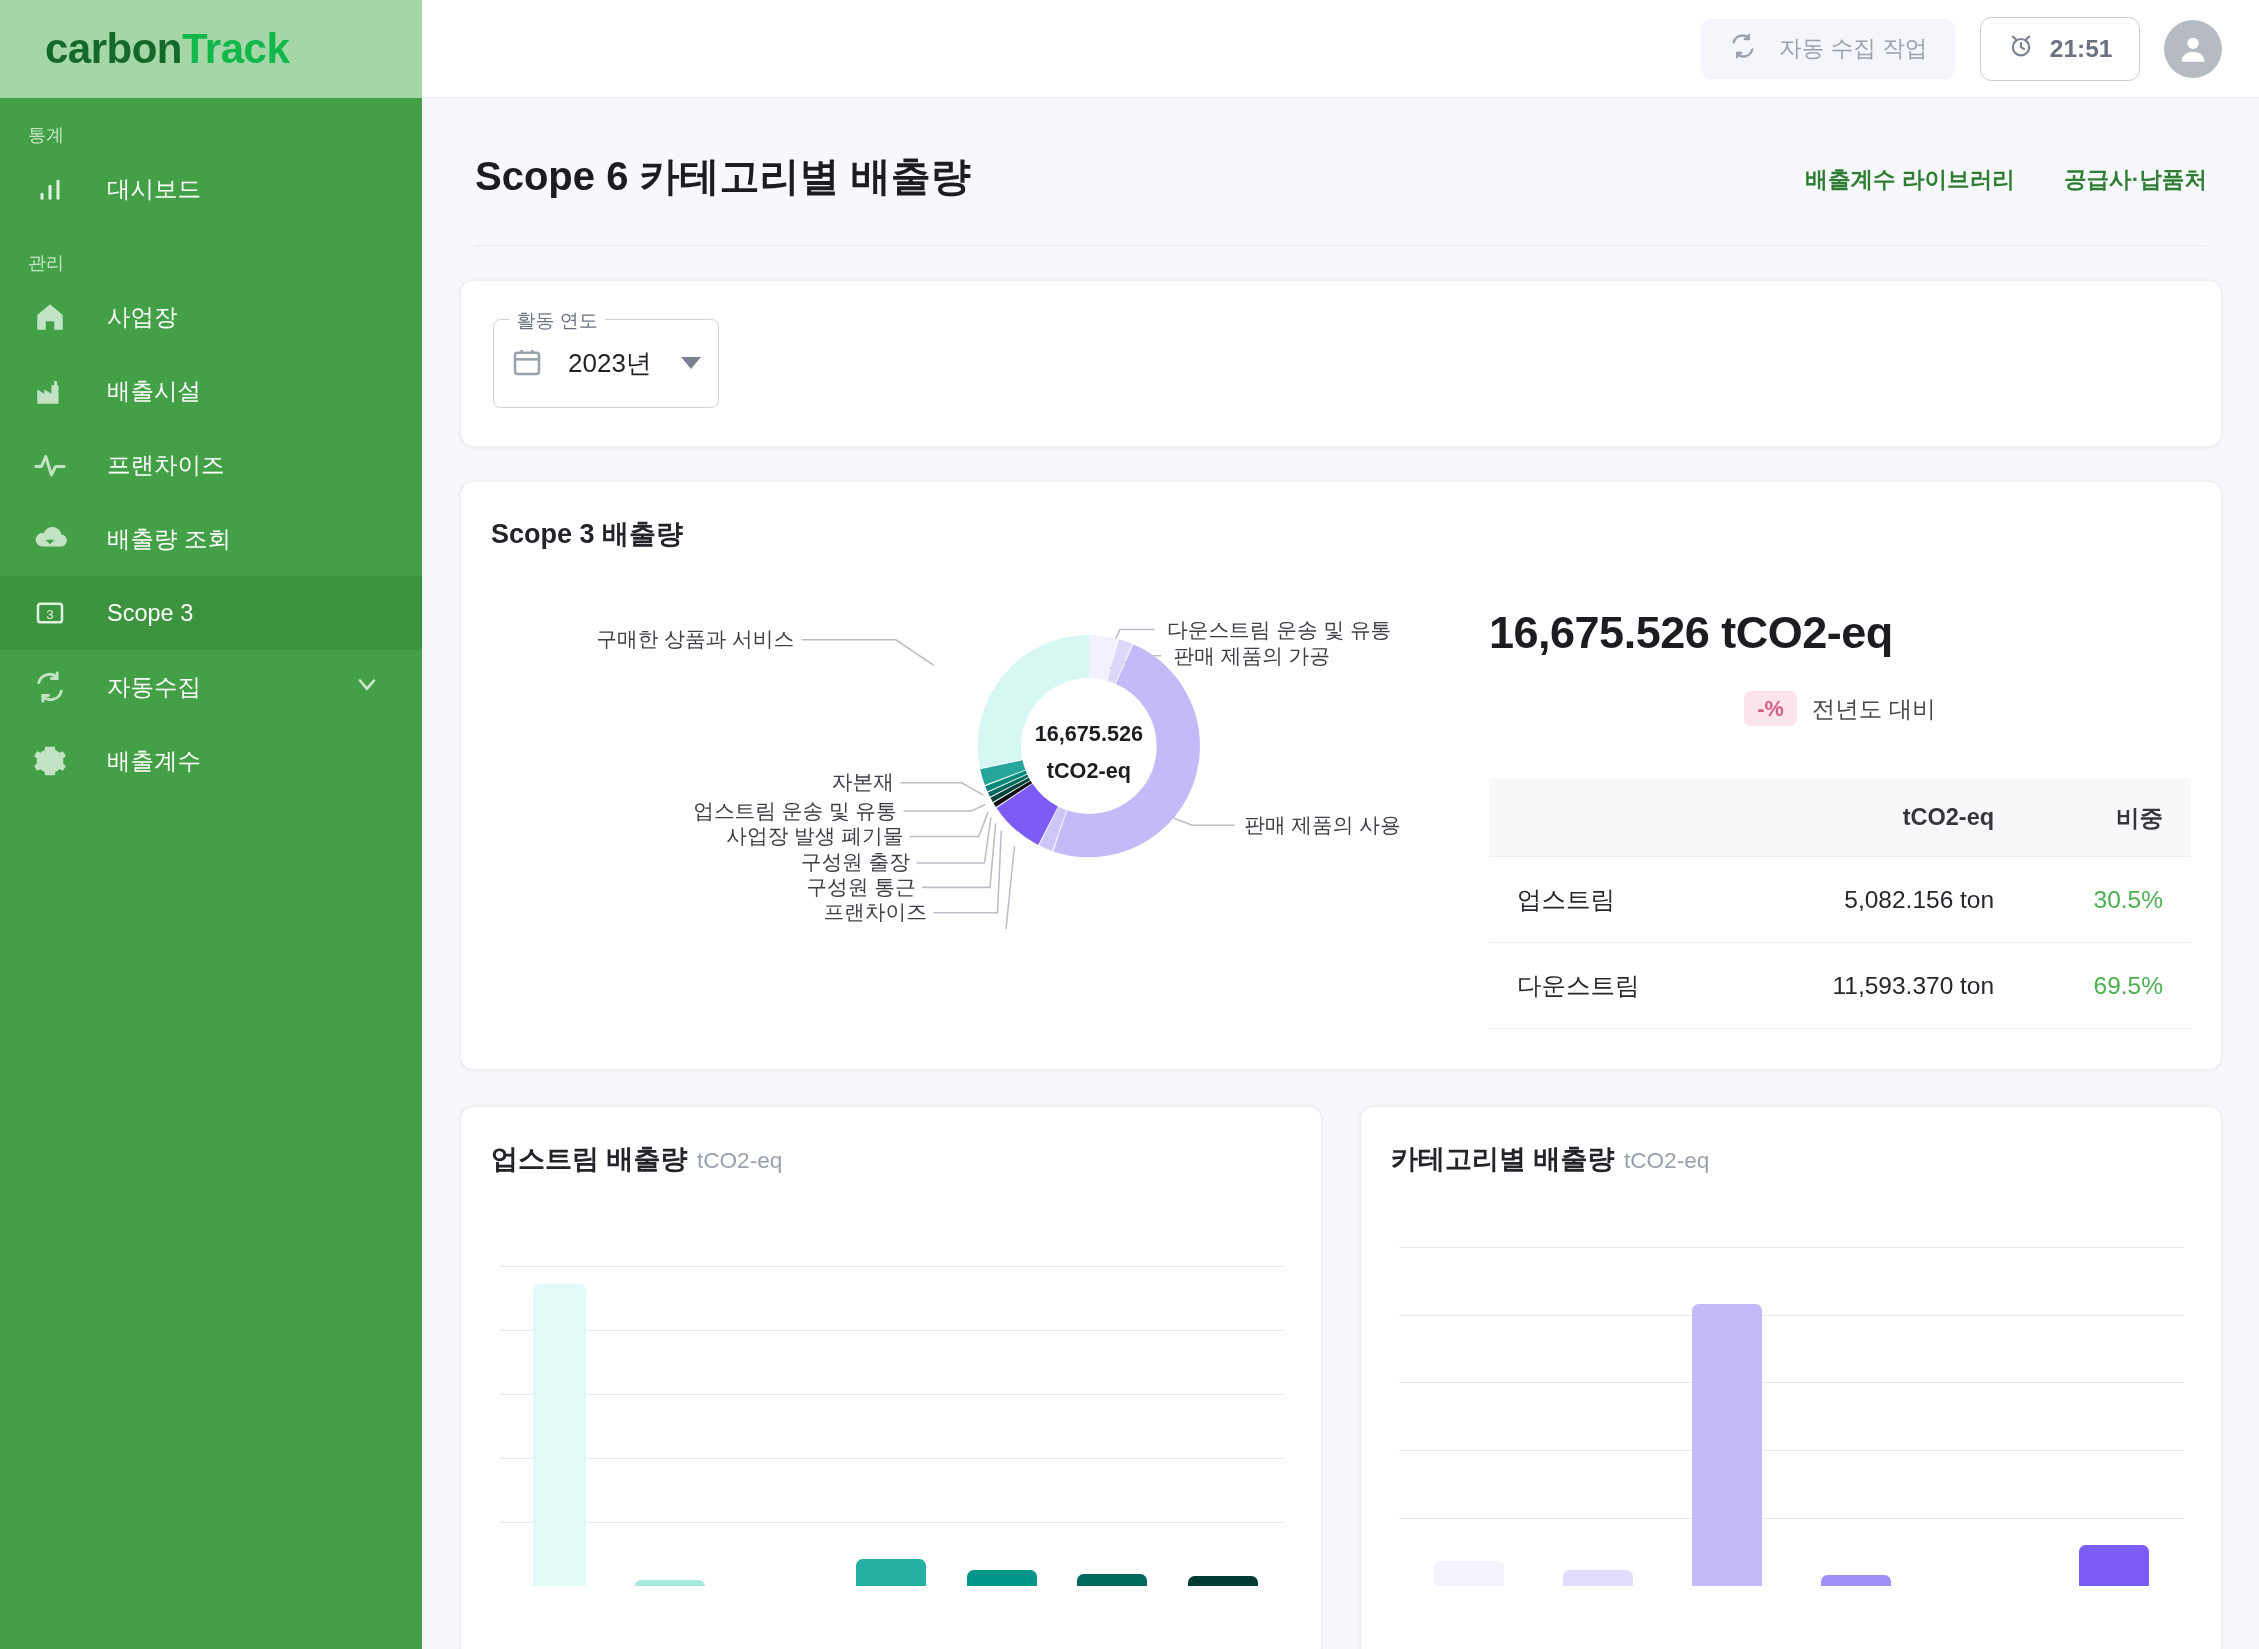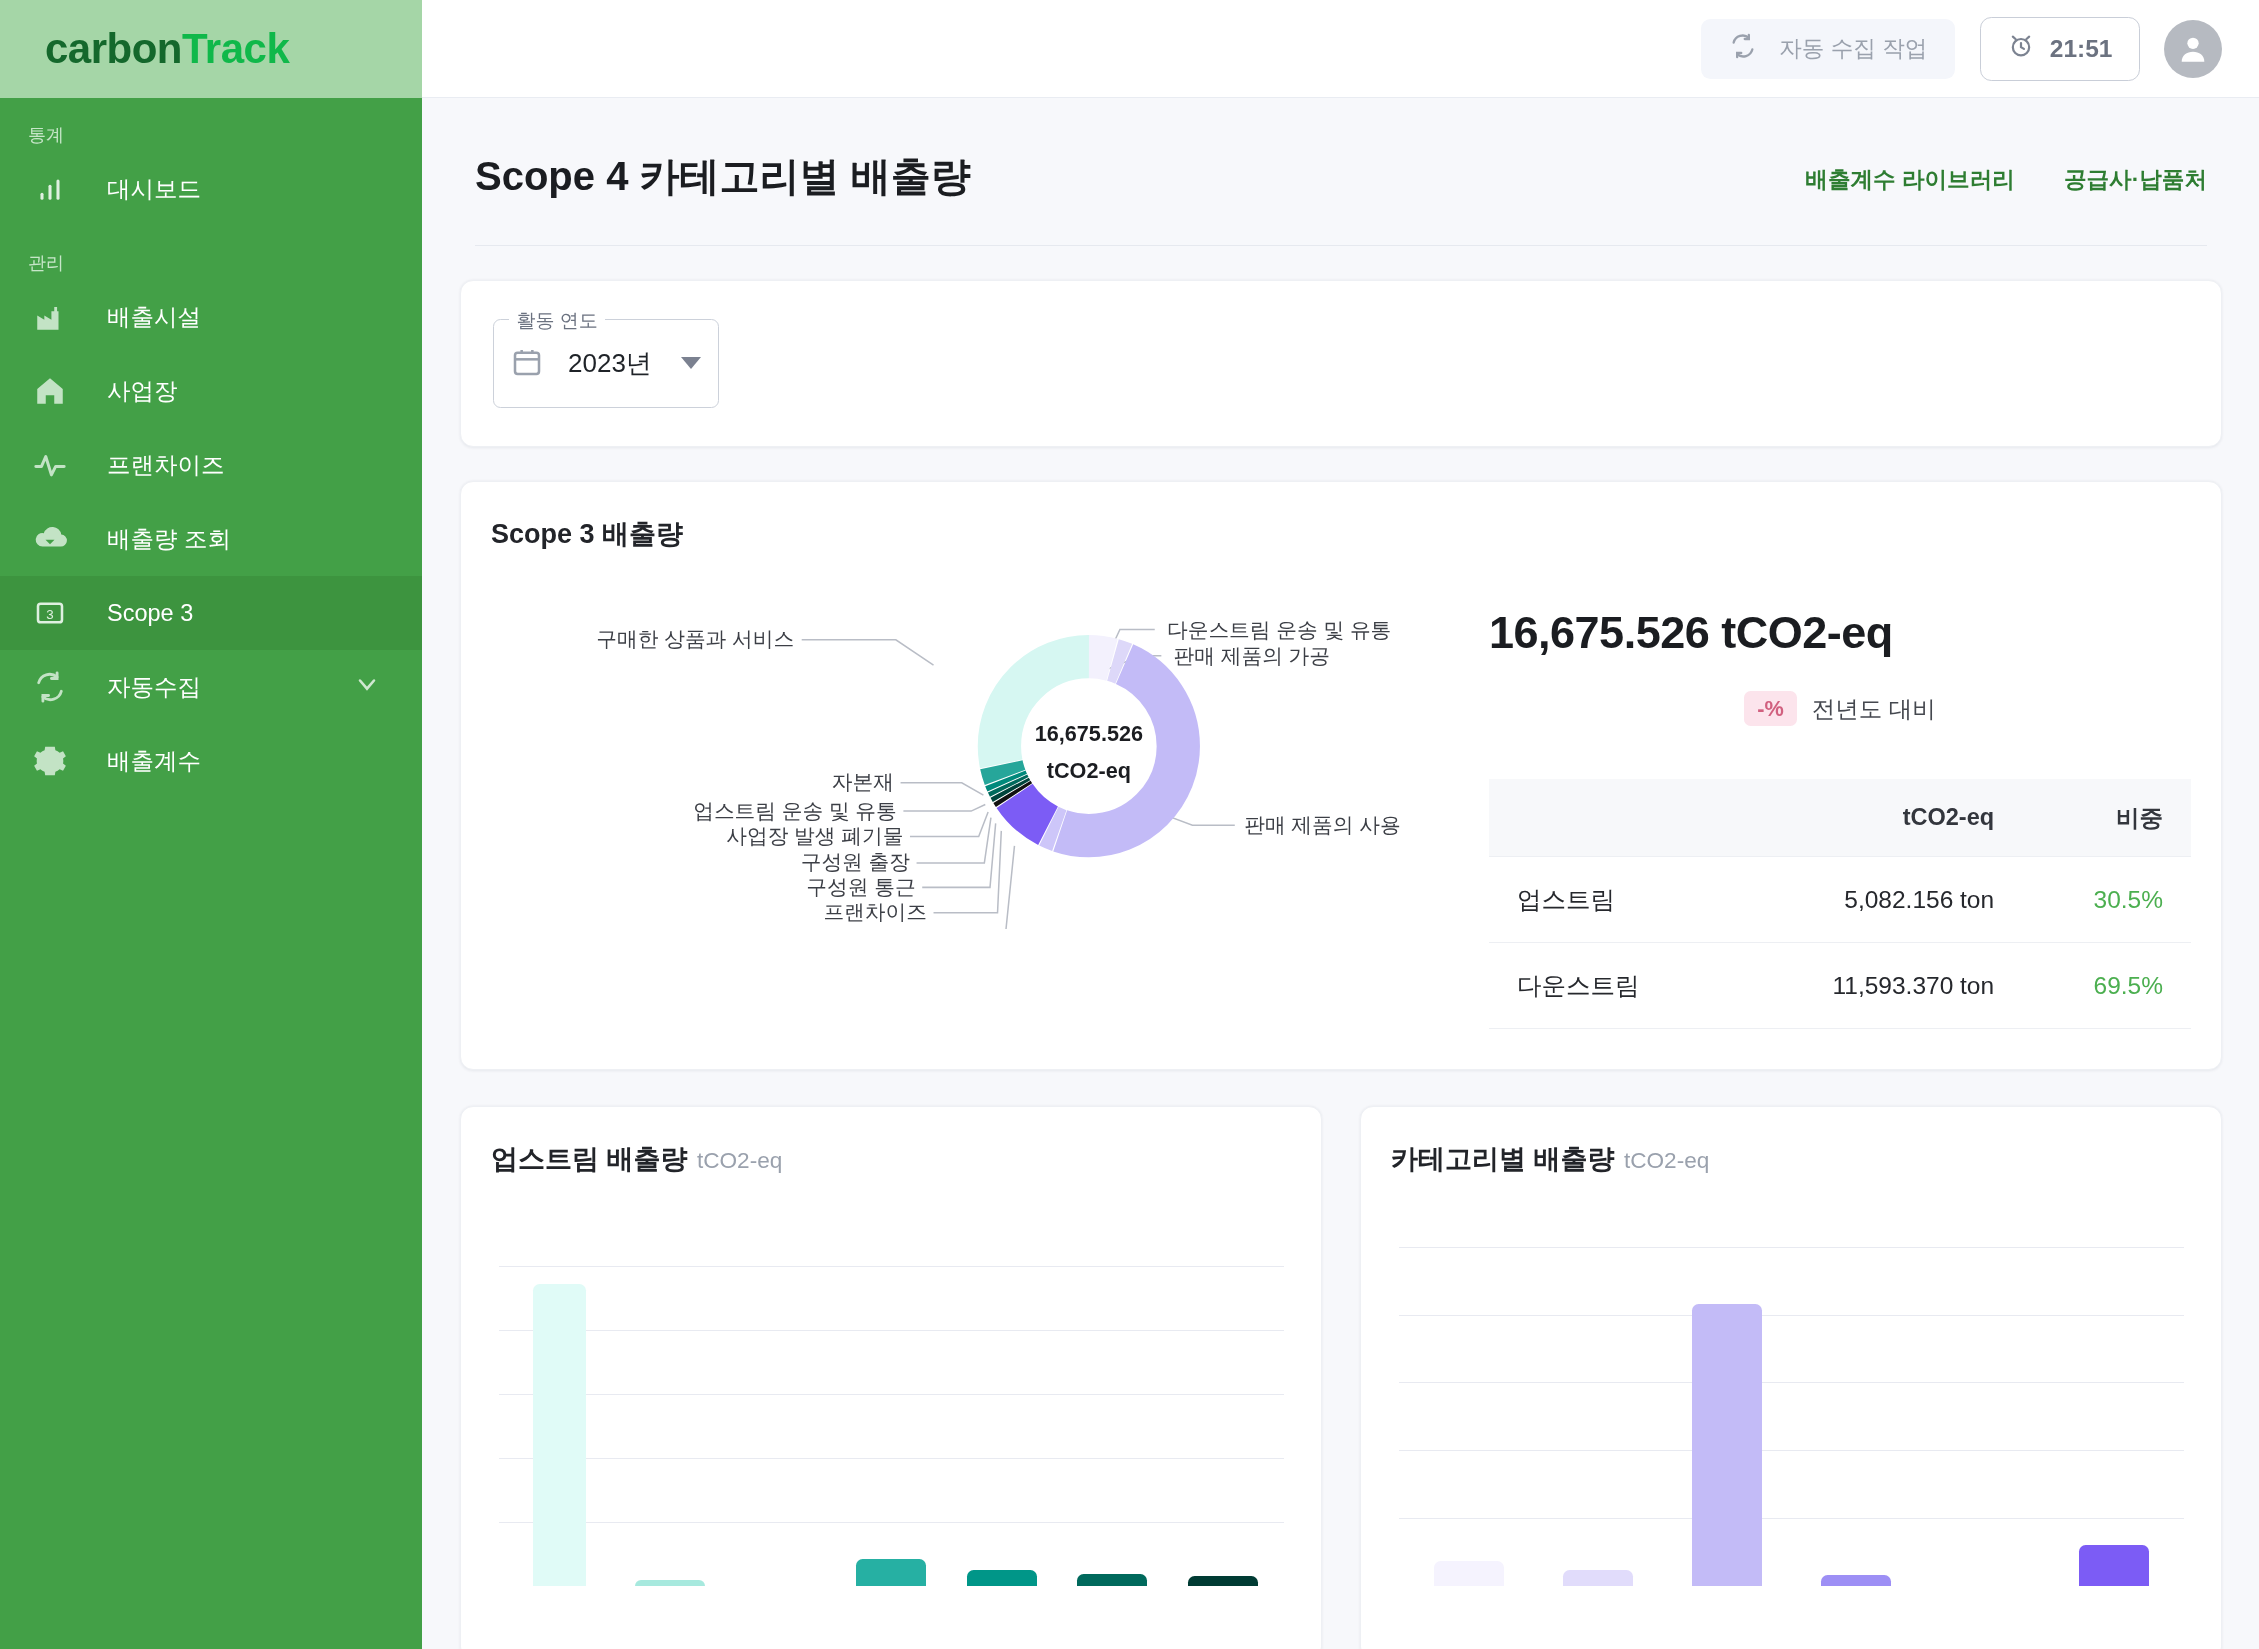--- a/index.html
+++ b/index.html
@@ -200,33 +200,33 @@
         </svg>
       </span>
       <span class="nav-label">대시보드</span>
     </div>
 
     <div class="nav-section-label">관리</div>
 
     <div class="nav-item">
       <span class="nav-icon">
         <svg width="34" height="34" viewBox="0 0 24 24" fill="#c3e3c5">
+            <path d="M12 3L3 10.5V21h6v-6h6v6h6V10.5L12 3z"></path>
+          </svg>
+      </span>
+      <span class="nav-label">사업장</span>
+    </div>
+
+    <div class="nav-item">
+      <span class="nav-icon">
+        <svg width="34" height="34" viewBox="0 0 24 24" fill="#c3e3c5">
             <path d="M3 21V11l5 3V11l5 3V8h2V5h2v3h1v13H3z"></path>
           </svg>
       </span>
       <span class="nav-label">배출시설</span>
-    </div>
-
-    <div class="nav-item">
-      <span class="nav-icon">
-        <svg width="34" height="34" viewBox="0 0 24 24" fill="#c3e3c5">
-            <path d="M12 3L3 10.5V21h6v-6h6v6h6V10.5L12 3z"></path>
-          </svg>
-      </span>
-      <span class="nav-label">사업장</span>
     </div>
 
     <div class="nav-item">
       <span class="nav-icon">
         <svg width="34" height="34" viewBox="0 0 24 24" fill="none" stroke="#c3e3c5" stroke-width="2.1" stroke-linecap="round" stroke-linejoin="round">
             <polyline points="2 13 6 13 9 6 13 19 16 13 22 13"></polyline>
           </svg>
       </span>
       <span class="nav-label">프랜차이즈</span>
     </div>
@@ -309,21 +309,21 @@
         <svg width="34" height="34" viewBox="0 0 24 24" fill="#ffffff">
             <circle cx="12" cy="8" r="4"></circle>
             <path d="M4 21c0-4.4 3.6-7 8-7s8 2.6 8 7z"></path>
           </svg>
       </div>
     </header>
 
     <div class="content">
 
       <div class="page-head">
-        <div class="page-title">Scope 4 카테고리별 배출량</div>
+        <div class="page-title">Scope 6 카테고리별 배출량</div>
         <div class="head-links">
           <span class="head-link">배출계수 라이브러리</span>
           <span class="head-link">공급사·납품처</span>
         </div>
       </div>
       <div class="head-rule"></div>
 
       <div class="card filter-card">
         <div class="field">
           <span class="field-legend">활동 연도</span>

